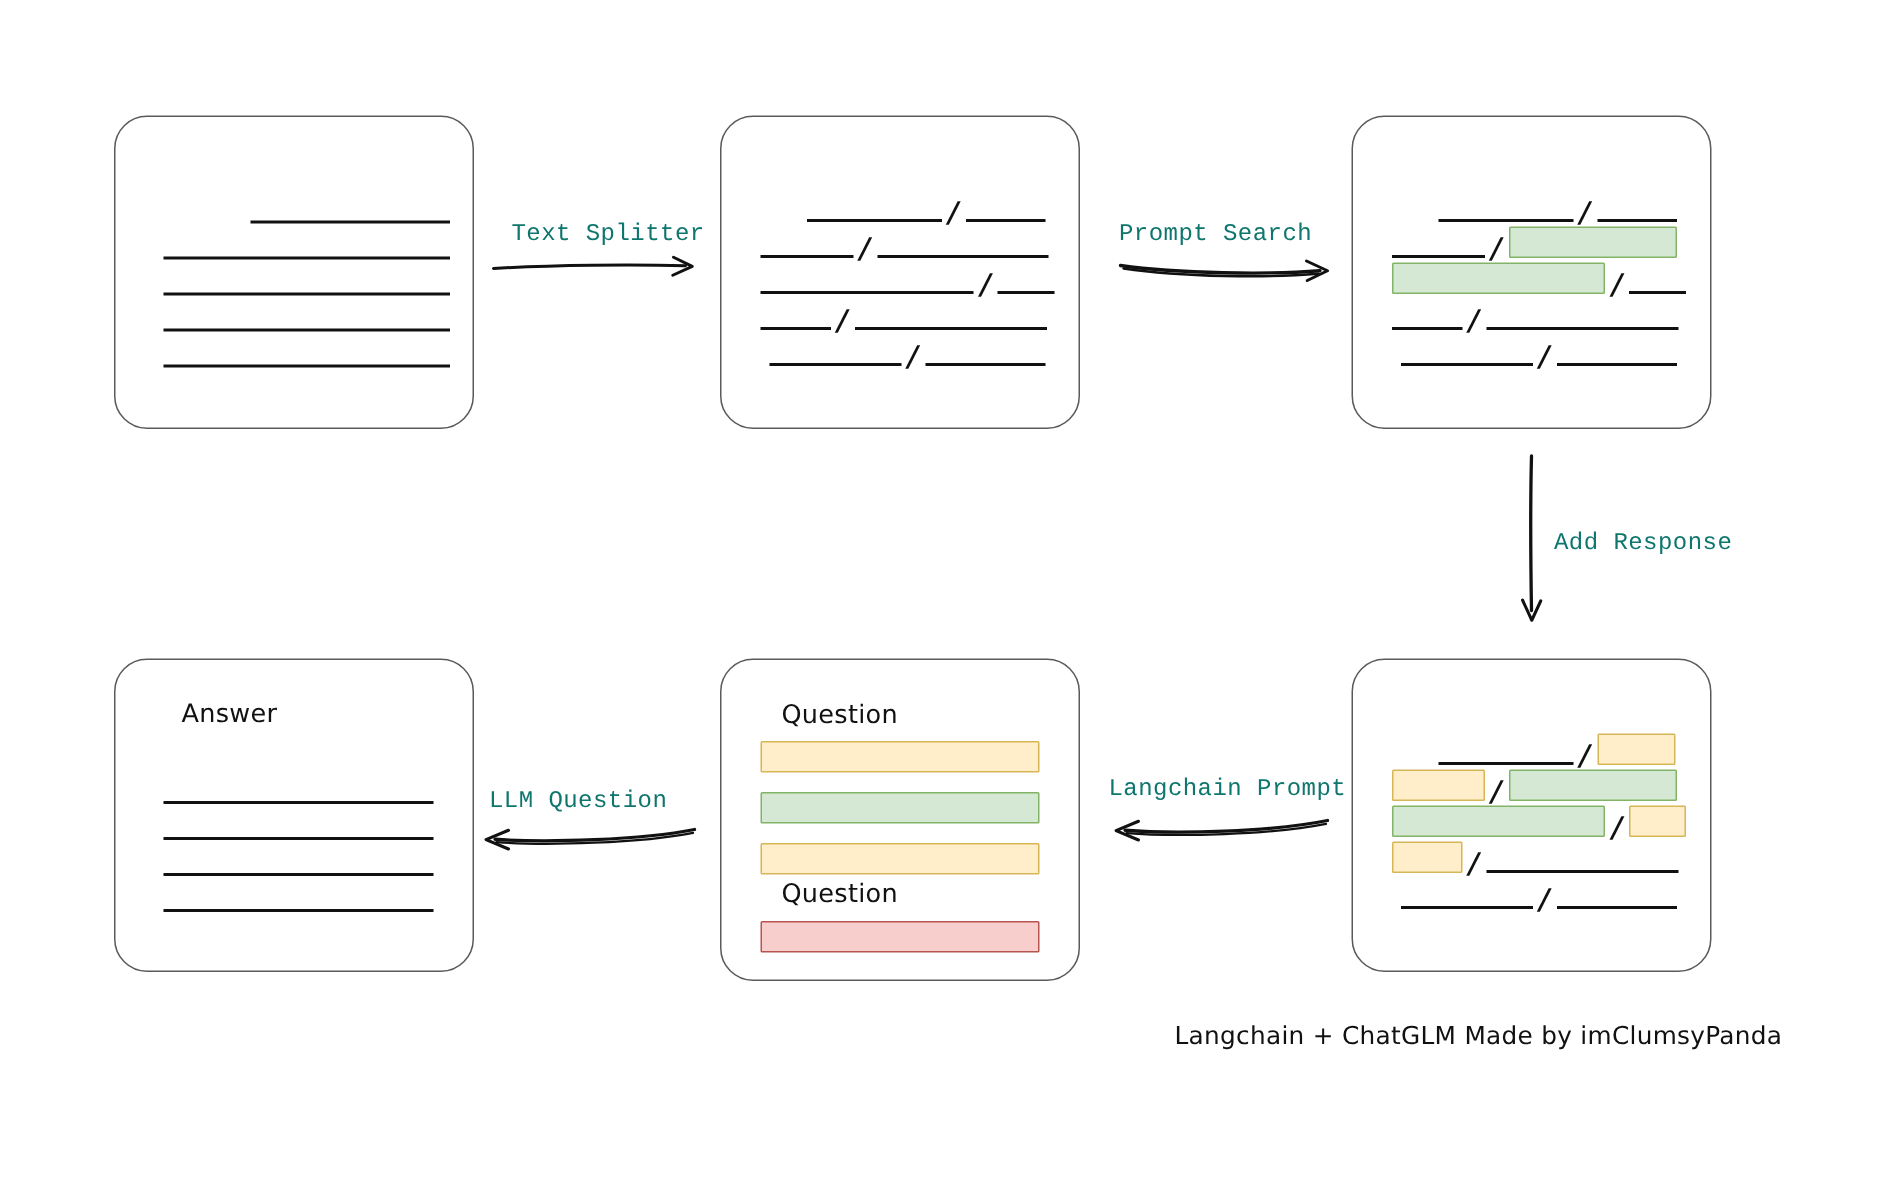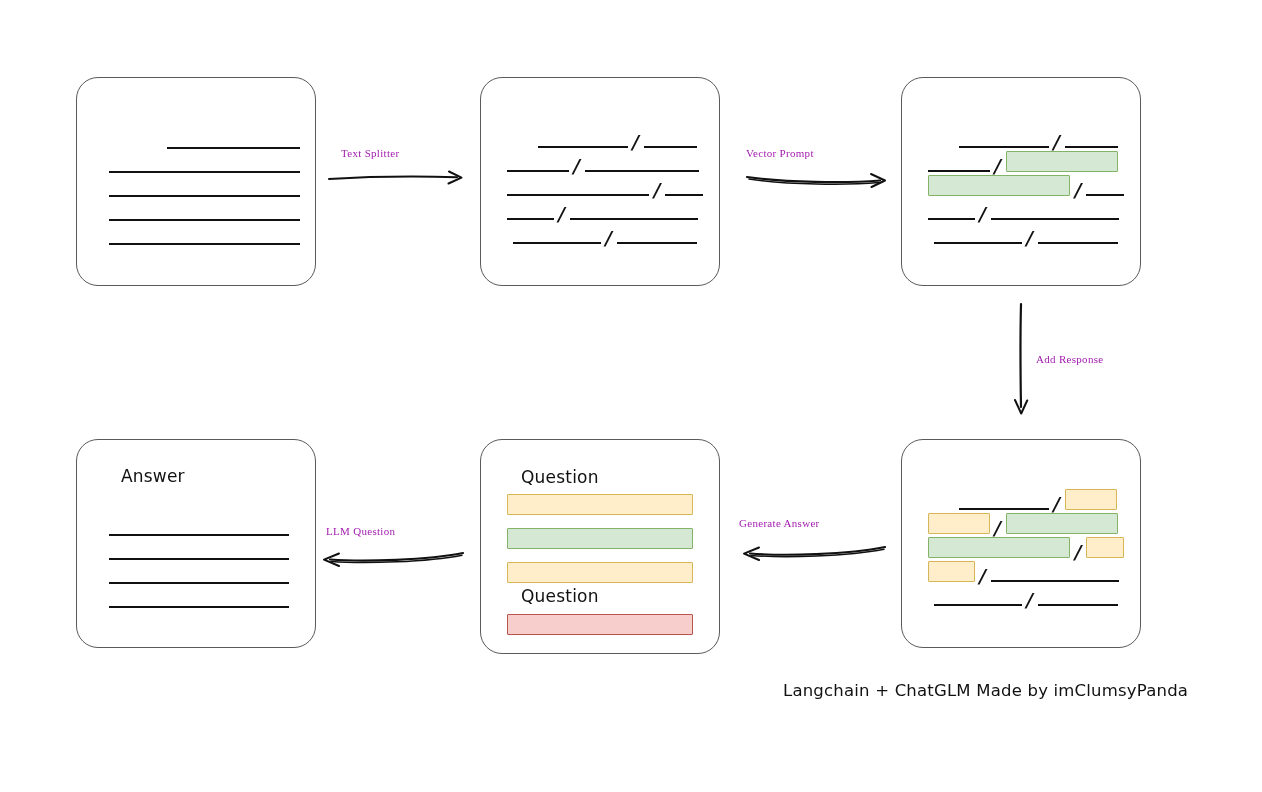--- a/index.html
+++ b/index.html
@@ -80,24 +80,24 @@
     margin-left: 14px;
   }
 
   
   .arrow {
     position: absolute;
   }
   .arrow svg { display: block; overflow: visible; }
   .arrow-label {
     position: absolute;
-    font-family: Liberation Serif, serif;
-    font-size: 11px;
+    font-family: Liberation Mono, monospace;
+    font-size: 16px;
     letter-spacing: .3px;
-    color: #a21caf;
+    color: #0f766e;
     white-space: nowrap;
   }
 
   
   .credit {
     position: absolute;
     font-family: "DejaVu Sans", "Liberation Sans", sans-serif;
     font-size: 16.5px;
     letter-spacing: .2px;
     color: #111111;
@@ -162,21 +162,21 @@
       </div>
       <div class="row">
         <span class="gap" style="width: 6px;"></span>
         <span class="seg" style="width: 88px;"></span>
         <span class="slash">/</span>
         <span class="seg" style="width: 80px;"></span>
       </div>
     </div>
 </div>
 
-<div class="arrow-label" style="left:746px; top:147px;">Vector Prompt</div>
+<div class="arrow-label" style="left:746px; top:147px;">Prompt Search</div>
 <div class="arrow" style="left:746px; top:168px;">
   <svg width="146" height="20" viewBox="0 0 146 20">
     <path d="M1,9 C40,14.5 100,15.2 134,12.5" fill="none" stroke="#111111" stroke-width="2.2" stroke-linecap="round"></path>
     <path d="M3,11 C42,16.8 100,17.4 133,14.5" fill="none" stroke="#111111" stroke-width="1.6" stroke-linecap="round"></path>
     <path d="M125,6 L139,12.5 L125.5,19" fill="none" stroke="#111111" stroke-width="2" stroke-linejoin="round" stroke-linecap="round"></path>
   </svg>
 </div>
 
 <div class="card" style="left:901px; top:77px; width:240px; height:209px;">
   <div class="rows" style="padding:24px 16px 20px 26px;">
@@ -243,21 +243,21 @@
       </div>
       <div class="row">
         <span class="gap" style="width: 6px;"></span>
         <span class="seg" style="width: 88px;"></span>
         <span class="slash">/</span>
         <span class="seg" style="width: 80px;"></span>
       </div>
     </div>
 </div>
 
-<div class="arrow-label" style="left:739px; top:517px;">Generate Answer</div>
+<div class="arrow-label" style="left:739px; top:517px;">Langchain Prompt</div>
 <div class="arrow" style="left:738px; top:543px;">
   <svg width="148" height="20" viewBox="0 0 148 20">
     <path d="M147,4 C110,11.5 46,13.2 12,10.5" fill="none" stroke="#111111" stroke-width="2.2" stroke-linecap="round"></path>
     <path d="M146,6.2 C110,13.4 46,15.1 13,12.4" fill="none" stroke="#111111" stroke-width="1.5" stroke-linecap="round"></path>
     <path d="M21,4.5 L6,10.7 L21,17" fill="none" stroke="#111111" stroke-width="2" stroke-linejoin="round" stroke-linecap="round"></path>
   </svg>
 </div>
 
 <div class="card" style="left:480px; top:439px; width:240px; height:215px;">
   <div class="card-heading" style="left:26px; top:27px;">Question</div>

